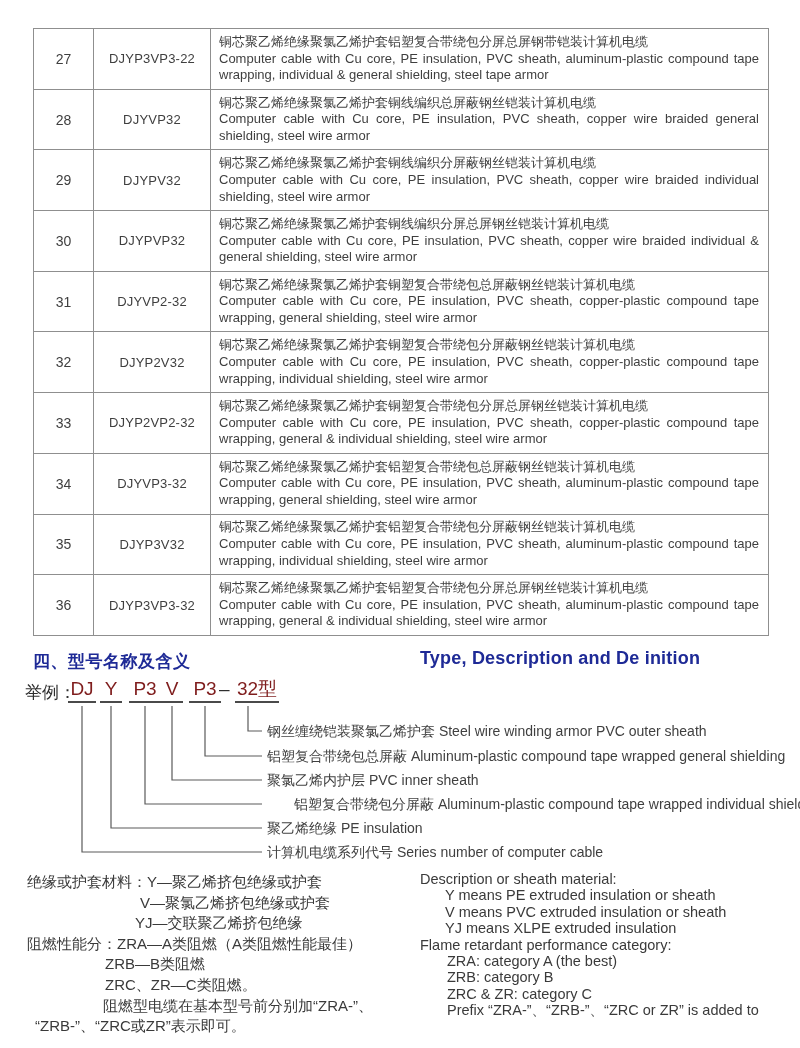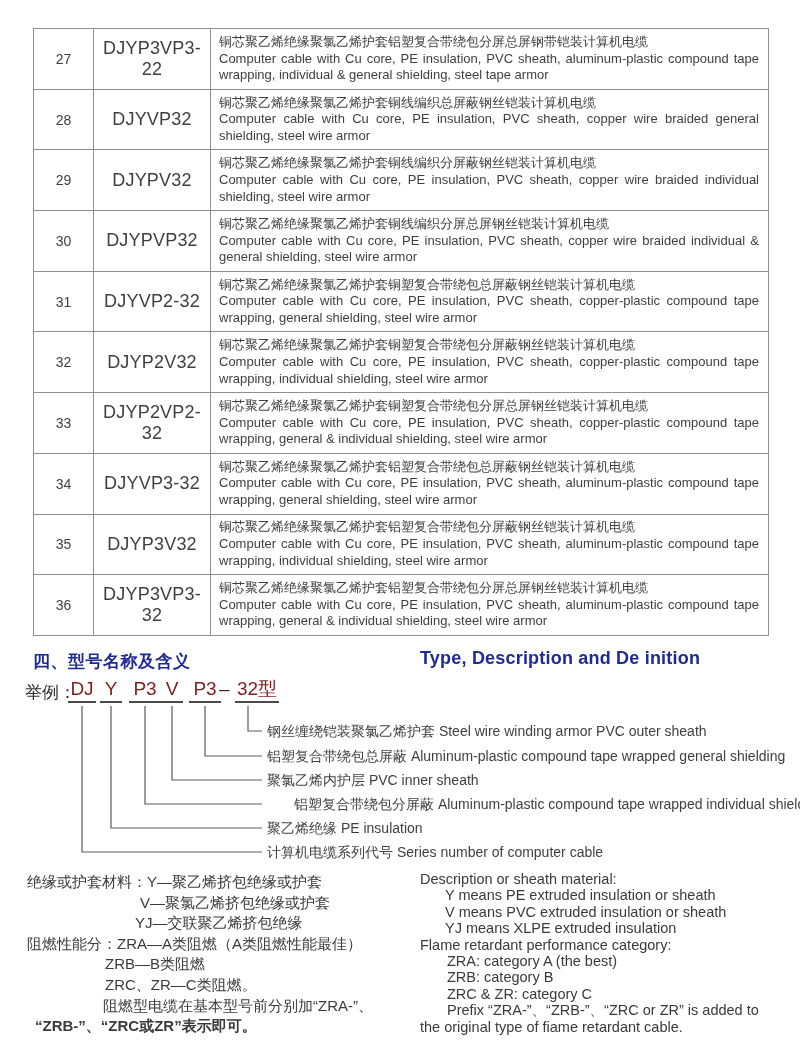--- a/index.html
+++ b/index.html
@@ -11,21 +11,21 @@
   
   .cable-table{
     position:absolute;left:33px;top:28px;width:735px;
     border-collapse:collapse;table-layout:fixed;
   }
   .cable-table td{
     border:1px solid #8f8f8f;vertical-align:middle;color:#3f3f3f;
   }
   .cable-table tr{height:60.7px;}
   .num-cell{text-align:center;font-size:14px;}
-  .model-cell{text-align:center;font-size:18px;letter-spacing:.2px;}
+  .model-cell{text-align:center;font-size:13px;letter-spacing:.2px;}
   .desc-cell{padding:4px 9px 4px 8px;font-size:13px;line-height:16.6px;}
   .desc-zh{text-align:left;}
   .desc-en{text-align:justify;}
   
   .heading-zh{
     position:absolute;left:33px;top:650px;font-size:17px;font-weight:bold;
     color:#1e2a96;letter-spacing:.5px;
   }
   .heading-en{
     position:absolute;left:420px;top:648px;font-size:18px;font-weight:bold;
@@ -56,21 +56,21 @@
   .notes-zh{
     position:absolute;left:27px;top:872px;width:390px;font-size:15px;
     line-height:20.6px;color:#3a3a3a;
   }
   .notes-en{
     position:absolute;left:420px;top:871px;width:372px;font-size:14.5px;
     line-height:16.4px;color:#3a3a3a;
   }
   .nz-1{padding-left:113px;}.nz-2{padding-left:108px;}
   .nz-4{padding-left:78px;}.nz-5{padding-left:78px;}
-  .nz-6{padding-left:76px;}.nz-7{padding-left:8px;font-weight:bold;}
+  .nz-6{padding-left:76px;}.nz-7{padding-left:8px;}
   .ne-1,.ne-2,.ne-3{padding-left:25px;}
   .ne-5,.ne-6,.ne-7,.ne-8{padding-left:27px;}
 </style>
 </head>
 <body>
 
 <div>
 
   <table class="cable-table">
     <colgroup>
@@ -206,16 +206,15 @@
   <div class="notes-en">
     <div class="ne-0">Description or sheath material:</div>
     <div class="ne-1">Y means PE extruded insulation or sheath</div>
     <div class="ne-2">V means PVC extruded insulation or sheath</div>
     <div class="ne-3">YJ means XLPE extruded insulation</div>
     <div class="ne-4">Flame retardant performance category:</div>
     <div class="ne-5">ZRA:  category A (the best)</div>
     <div class="ne-6">ZRB:  category B</div>
     <div class="ne-7">ZRC &amp; ZR: category C</div>
     <div class="ne-8">Prefix “ZRA-”、“ZRB-”、“ZRC or ZR” is added to</div>
-    <div class="ne-9">the original type of fiame retardant cable.</div>
   </div>
 
 </div>
 
 </body></html>

